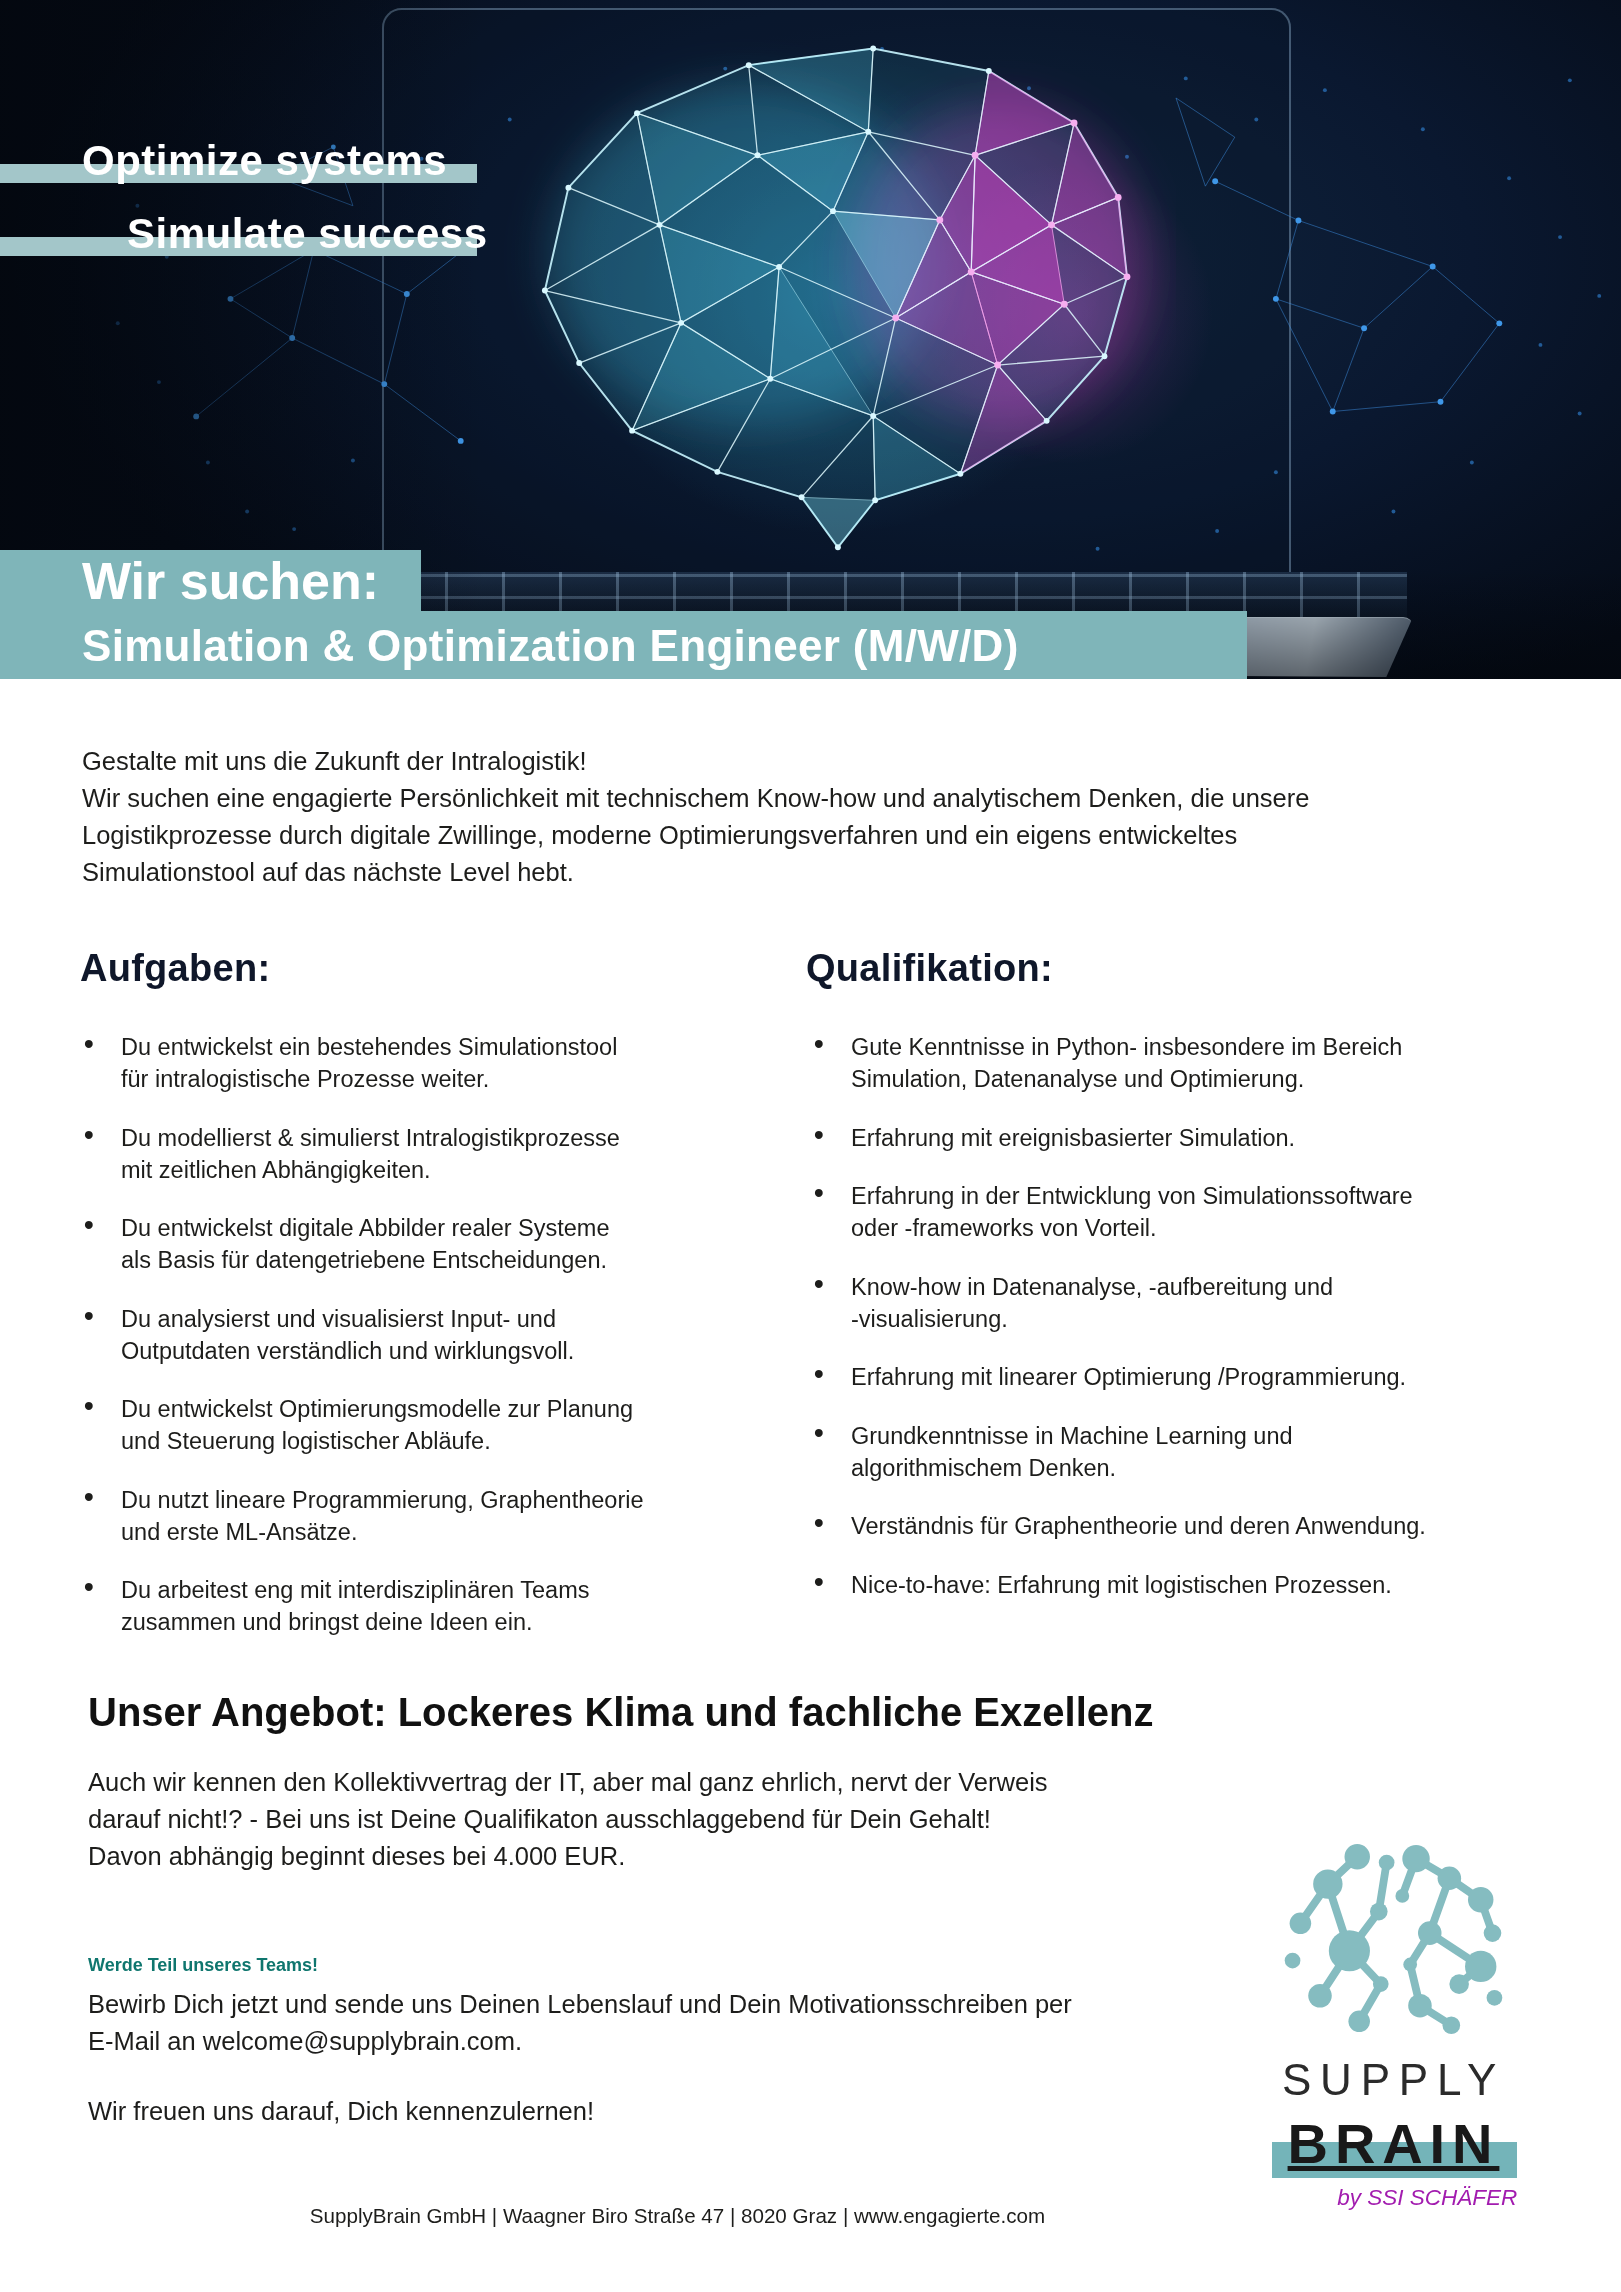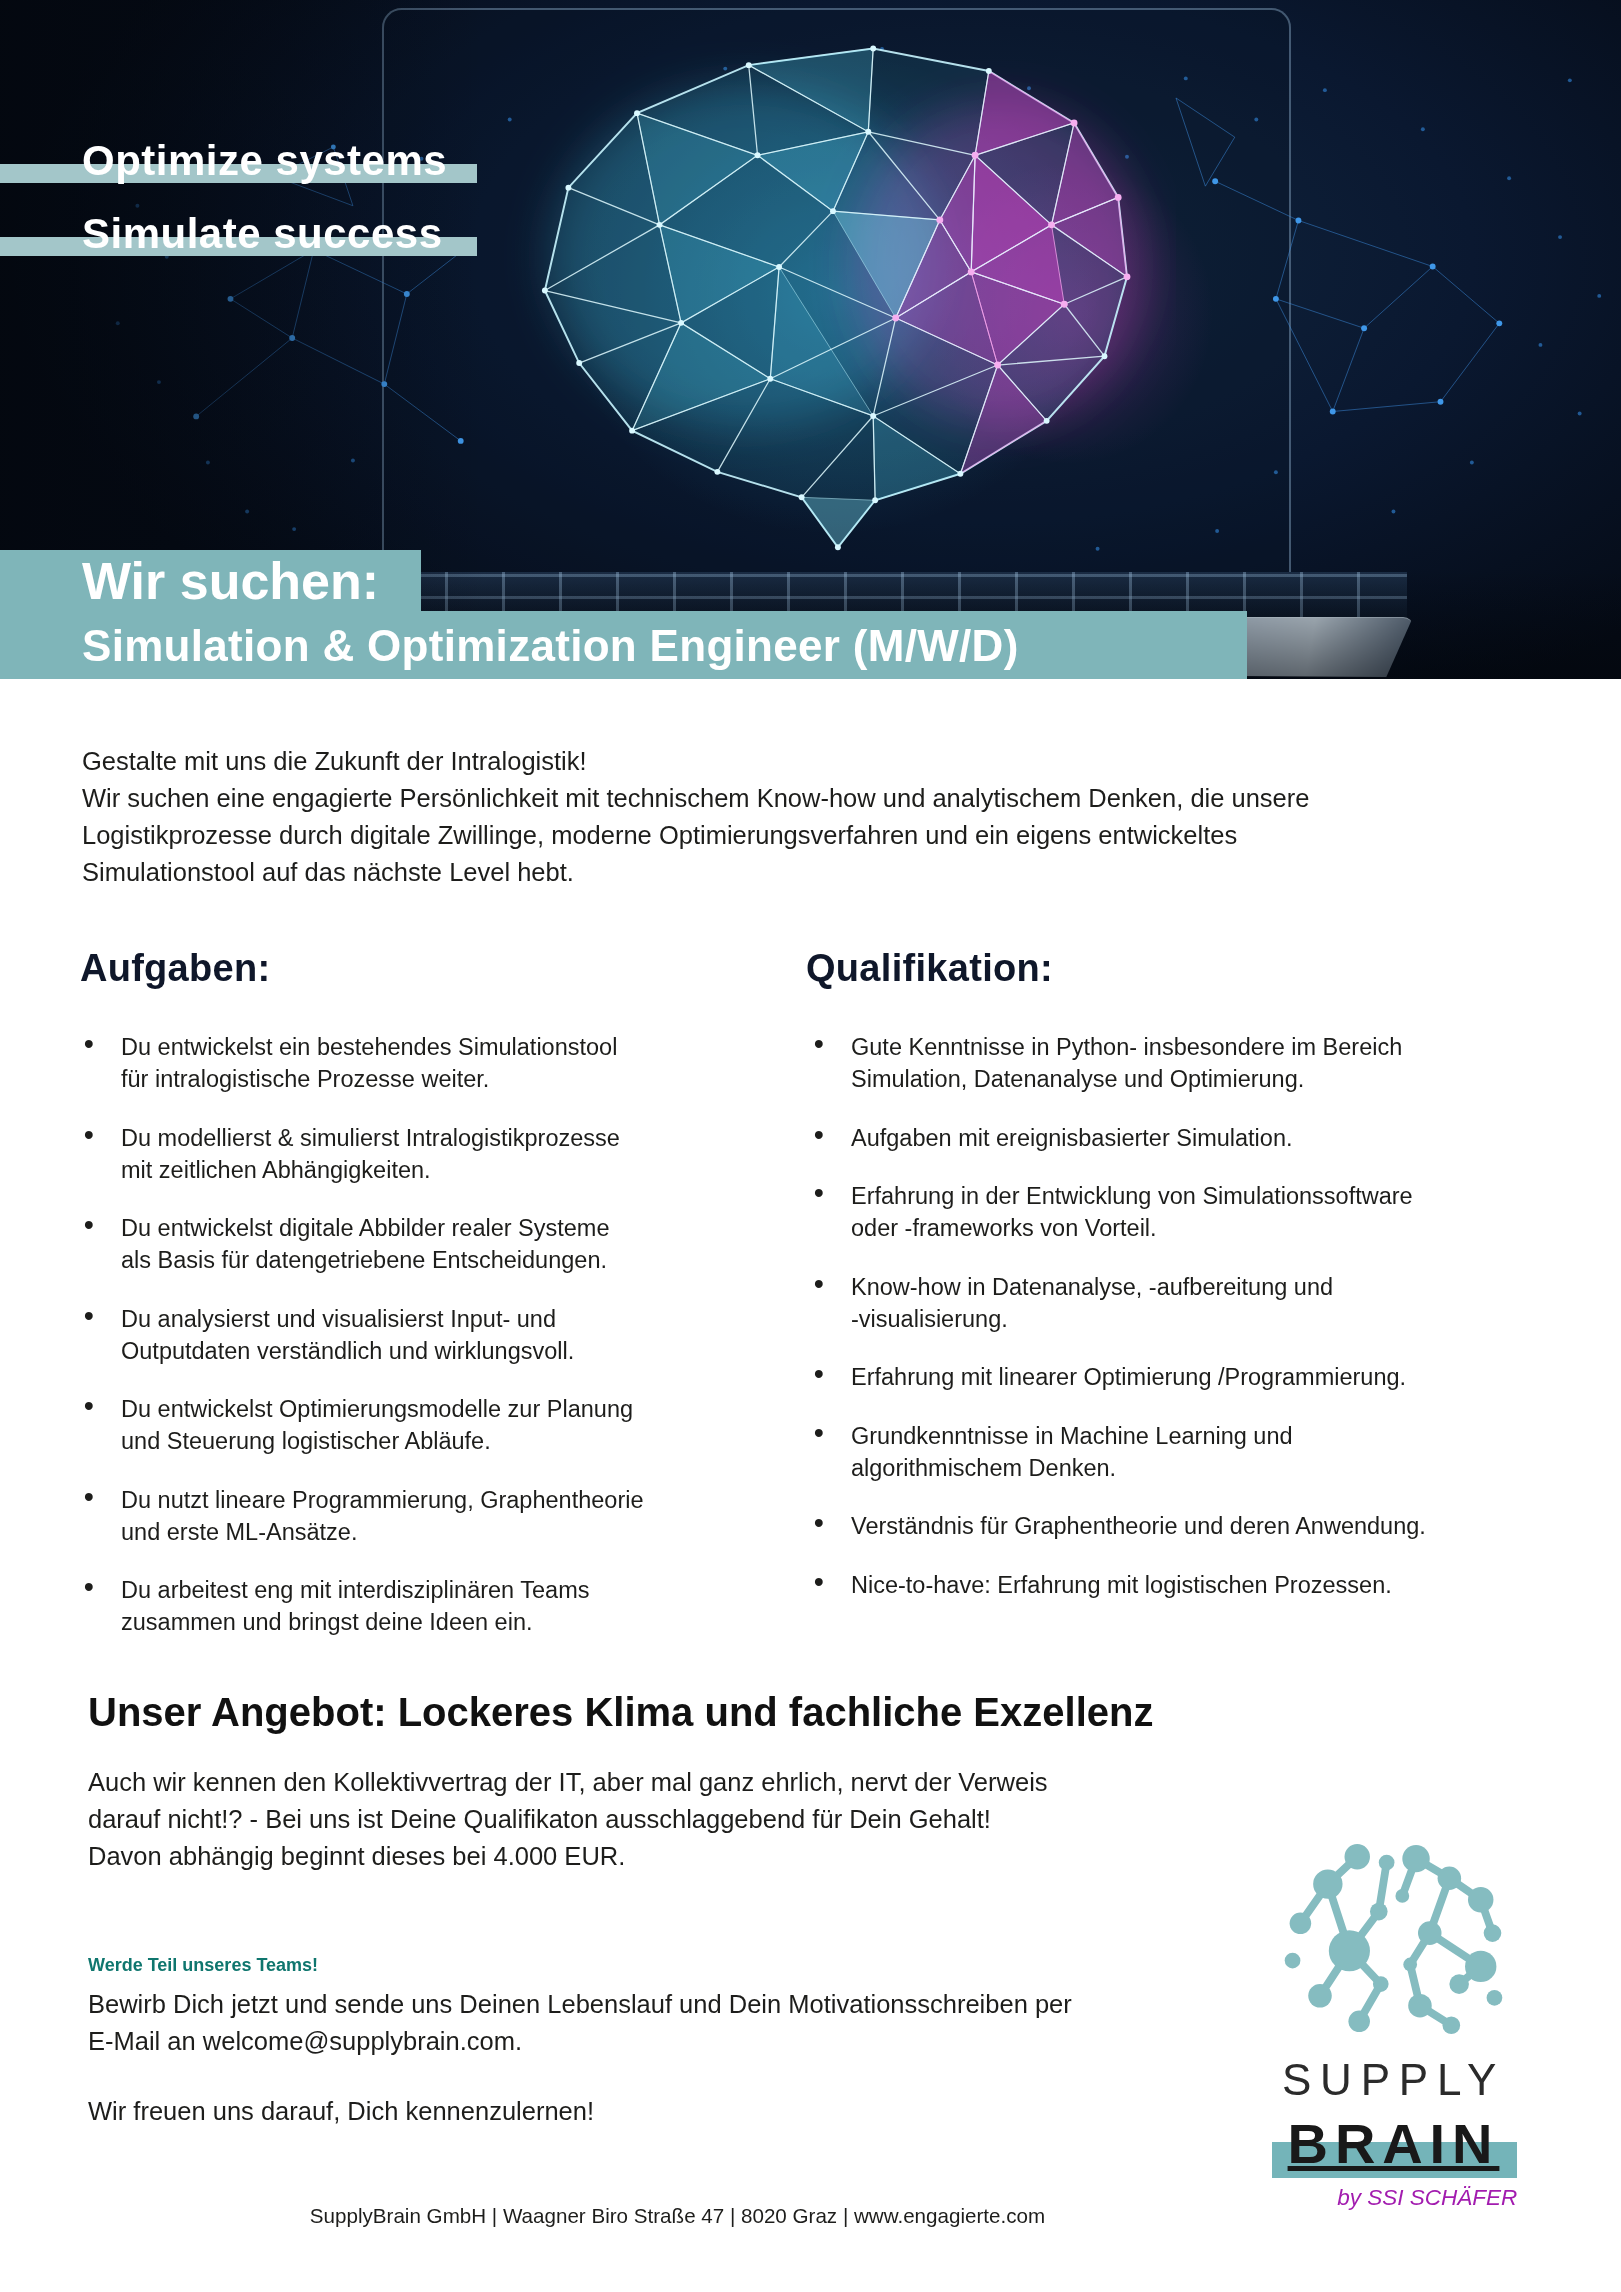--- a/index.html
+++ b/index.html
@@ -29,21 +29,21 @@
   .glow-cyan{left:461px;top:-39px;width:745px;height:667px;
     background:radial-gradient(closest-side, rgba(45,185,235,.26), rgba(45,185,235,0) 72%);}
   .glow-magenta{left:863px;top:98px;width:412px;height:431px;
     background:radial-gradient(closest-side, rgba(220,70,210,.22), rgba(220,70,210,0) 70%);}
   .constellation,.brain-svg{position:absolute;z-index:2;}
   .constellation{left:0;top:0;}
   .brain-svg{left:490px;top:19.6px;}
 
   .tag-row{position:absolute;left:0;width:686px;height:51px;z-index:5;}
   .tag-row-1{top:135px;}
-  .tag-row-2{top:208px;}
+  .tag-row-2{top:208px;padding-left:45px;}
   .tag-bar{position:absolute;left:0;top:29px;width:477px;height:18.6px;background:#a3c6c9;}
   .tag-text{position:relative;display:block;padding-left:82px;font-size:42px;line-height:51px;
     font-weight:bold;color:#ffffff;letter-spacing:0.5px;}
 
   .banner-box{position:absolute;left:0;background:#7fb5b9;z-index:6;display:flex;align-items:center;
     box-sizing:border-box;padding-left:82px;color:#ffffff;font-weight:bold;}
   .banner-intro{top:550px;width:421px;height:61px;font-size:52px;}
   .banner-title{top:611px;width:1247px;height:69px;font-size:44px;letter-spacing:0.3px;}
 
   
@@ -274,21 +274,21 @@
       <li><span class="ml">Du arbeitest eng mit interdisziplinären Teams
 zusammen und bringst deine Ideen ein.</span></li>
     </ul>
   </section>
 
   <section class="quals">
     <h2 class="section-h">Qualifikation:</h2>
     <ul class="bullets">
       <li><span class="ml">Gute Kenntnisse in Python- insbesondere im Bereich
 Simulation, Datenanalyse und Optimierung.</span></li>
-      <li><span class="ml">Aufgaben mit ereignisbasierter Simulation.</span></li>
+      <li><span class="ml">Erfahrung mit ereignisbasierter Simulation.</span></li>
       <li><span class="ml">Erfahrung in der Entwicklung von Simulationssoftware
 oder -frameworks von Vorteil.</span></li>
       <li><span class="ml">Know-how in Datenanalyse, -aufbereitung und
 -visualisierung.</span></li>
       <li><span class="ml">Erfahrung mit linearer Optimierung /Programmierung.</span></li>
       <li><span class="ml">Grundkenntnisse in Machine Learning und
 algorithmischem Denken.</span></li>
       <li><span class="ml">Verständnis für Graphentheorie und deren Anwendung.</span></li>
       <li><span class="ml">Nice-to-have: Erfahrung mit logistischen Prozessen.</span></li>
     </ul>

